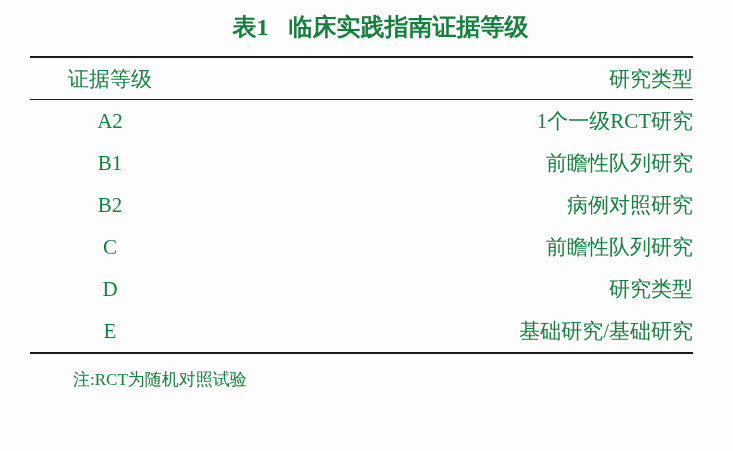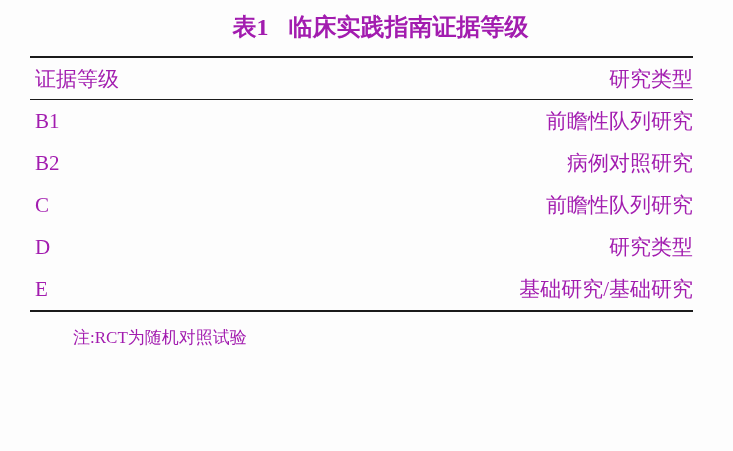--- a/index.html
+++ b/index.html
@@ -5,21 +5,21 @@
   html, body {
     margin: 0;
     padding: 0;
     background: #ffffff;
   }
   .page {
     position: relative;
     width: 733px;
     height: 451px;
     background: #fdfdfd;
-    color: #a21caf;
+    color: #15803d;
     font-family: "Liberation Serif", "DejaVu Serif", serif;
     overflow: hidden;
   }
   .table-title {
     margin: 11px 0 0 30px;
     width: 663px;
     text-align: center;
     text-indent: 38px;
     font-size: 24px;
     font-weight: bold;
@@ -47,21 +47,21 @@
   }
   table.evidence-table thead th {
     height: 41px;
     border-bottom: 1.5px solid #1b1b1b;
   }
   table.evidence-table tbody td {
     height: 42px;
   }
   .col-level {
     width: 150px;
-    text-align: left;
+    text-align: center;
     padding-left: 5px !important;
   }
   .col-study {
     text-align: right;
   }
   .table-note {
     margin: 13px 0 0 73px;
     font-size: 17px;
     line-height: 26px;
     white-space: nowrap;
@@ -78,20 +78,24 @@
 
   <table class="evidence-table">
     <thead>
       <tr>
         <th class="col-level">证据等级</th>
         <th class="col-study">研究类型</th>
       </tr>
     </thead>
     <tbody>
       <tr>
+        <td class="col-level">A2</td>
+        <td class="col-study">1个一级RCT研究</td>
+      </tr>
+      <tr>
         <td class="col-level">B1</td>
         <td class="col-study">前瞻性队列研究</td>
       </tr>
       <tr>
         <td class="col-level">B2</td>
         <td class="col-study">病例对照研究</td>
       </tr>
       <tr>
         <td class="col-level">C</td>
         <td class="col-study">前瞻性队列研究</td>

